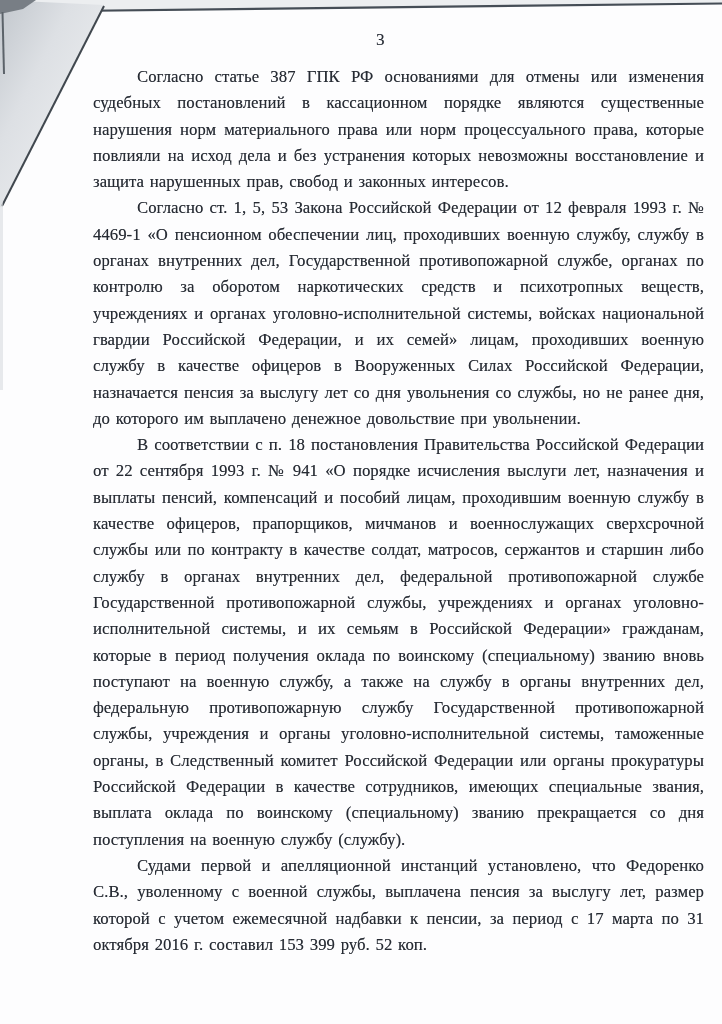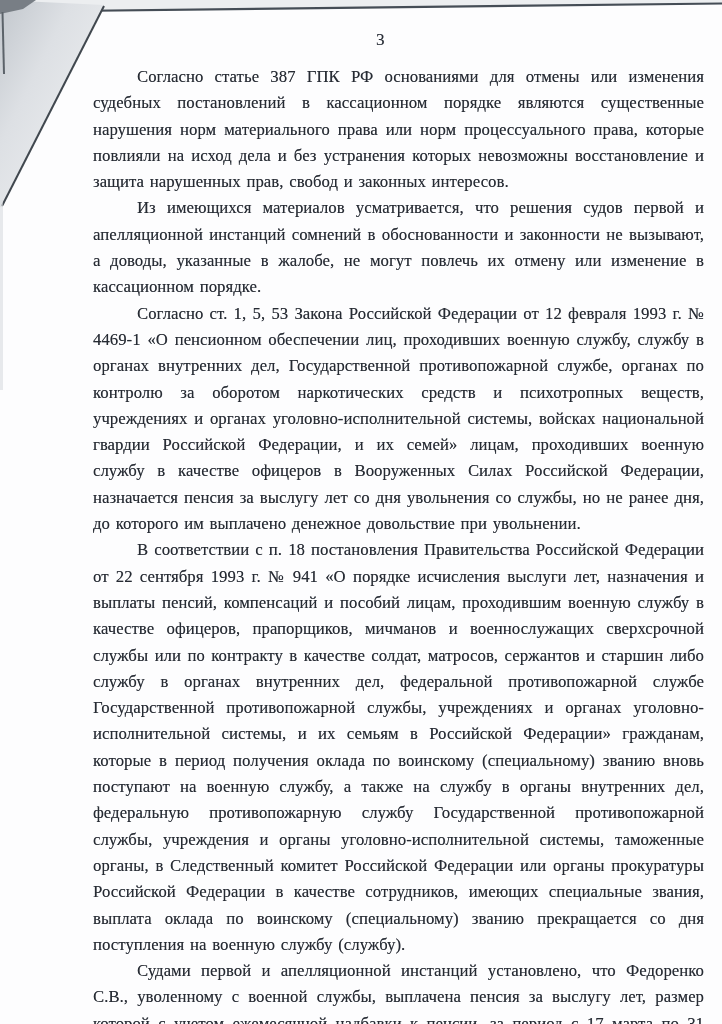--- a/index.html
+++ b/index.html
@@ -71,20 +71,19 @@
 
     <polygon points="0,0 36,0 23,9 0,14" fill="#787e85"></polygon>
     <line x1="2.5" y1="12" x2="4" y2="74" stroke="#5c636a" stroke-width="2"></line>
     <rect x="0" y="200" width="3" height="190" fill="#d9dcdf" opacity="0.6"></rect>
   </svg>
 
   <div class="page-number">3</div>
 
   <div class="body-text">
     <p>Согласно статье 387 ГПК РФ основаниями для отмены или изменения судебных постановлений в кассационном порядке являются существенные нарушения норм материального права или норм процессуального права, которые повлияли на исход дела и без устранения которых невозможны восстановление и защита нарушенных прав, свобод и законных интересов.</p>
-    <p>Из имеющихся материалов усматривается, что решения судов первой и апелляционной инстанций сомнений в обоснованности и законности не вызывают, а доводы, указанные в жалобе, не могут повлечь их отмену или изменение в кассационном порядке.</p>
     <p>Согласно ст. 1, 5, 53 Закона Российской Федерации от 12 февраля 1993 г. № 4469-1 «О пенсионном обеспечении лиц, проходивших военную службу, службу в органах внутренних дел, Государственной противопожарной службе, органах по контролю за оборотом наркотических средств и психотропных веществ, учреждениях и органах уголовно-исполнительной системы, войсках национальной гвардии Российской Федерации, и их семей» лицам, проходивших военную службу в качестве офицеров в Вооруженных Силах Российской Федерации, назначается пенсия за выслугу лет со дня увольнения со службы, но не ранее дня, до которого им выплачено денежное довольствие при увольнении.</p>
     <p>В соответствии с п. 18 постановления Правительства Российской Федерации от 22 сентября 1993 г. № 941 «О порядке исчисления выслуги лет, назначения и выплаты пенсий, компенсаций и пособий лицам, проходившим военную службу в качестве офицеров, прапорщиков, мичманов и военнослужащих сверхсрочной службы или по контракту в качестве солдат, матросов, сержантов и старшин либо службу в органах внутренних дел, федеральной противопожарной службе Государственной противопожарной службы, учреждениях и органах уголовно-исполнительной системы, и их семьям в Российской Федерации» гражданам, которые в период получения оклада по воинскому (специальному) званию вновь поступают на военную службу, а также на службу в органы внутренних дел, федеральную противопожарную службу Государственной противопожарной службы, учреждения и органы уголовно-исполнительной системы, таможенные органы, в Следственный комитет Российской Федерации или органы прокуратуры Российской Федерации в качестве сотрудников, имеющих специальные звания, выплата оклада по воинскому (специальному) званию прекращается со дня поступления на военную службу (службу).</p>
     <p>Судами первой и апелляционной инстанций установлено, что Федоренко С.В., уволенному с военной службы, выплачена пенсия за выслугу лет, размер которой с учетом ежемесячной надбавки к пенсии, за период с 17 марта по 31 октября 2016 г. составил 153 399 руб. 52 коп.</p>
 
   </div>
 
 </div>
 
 </body></html>

